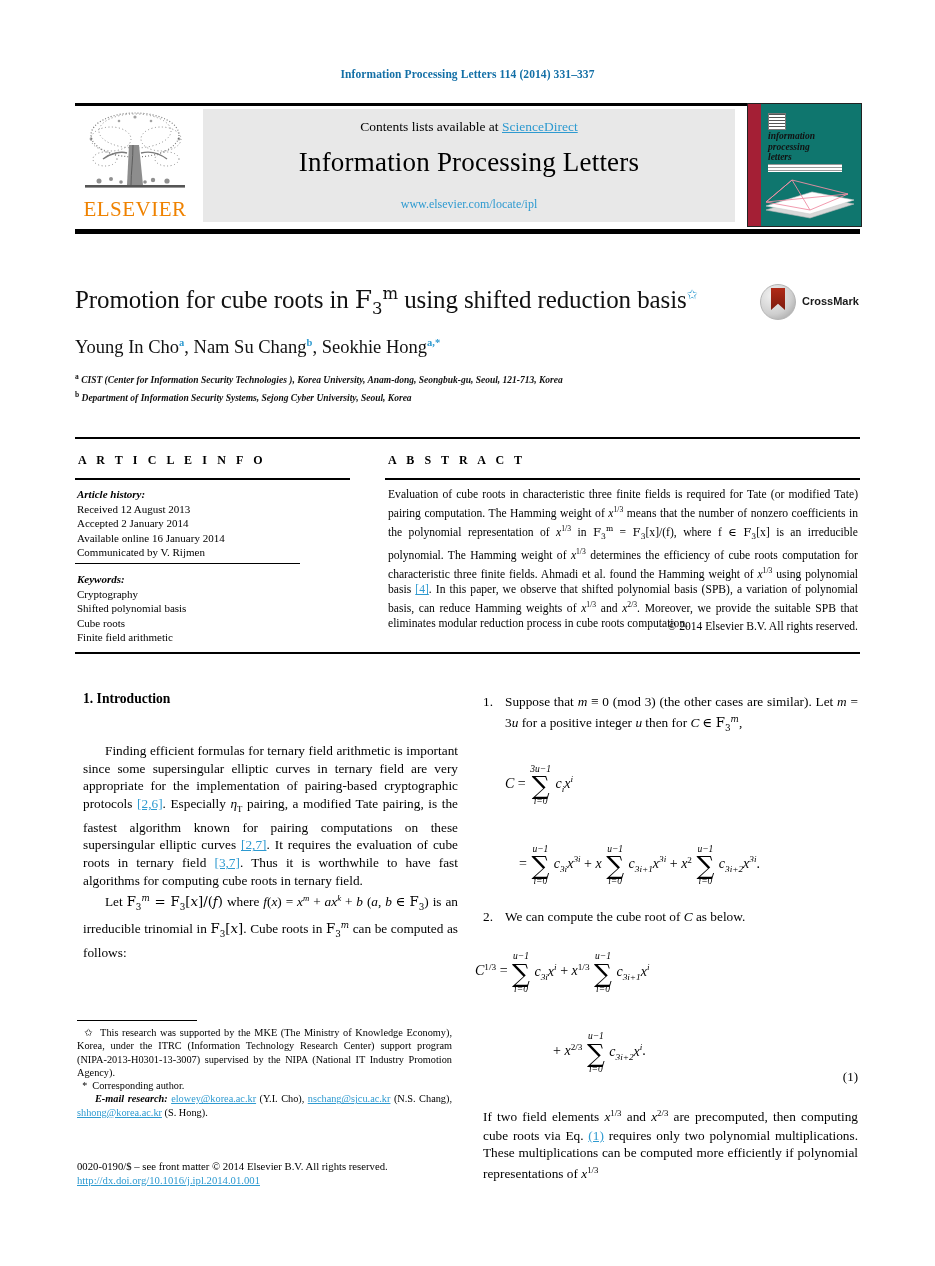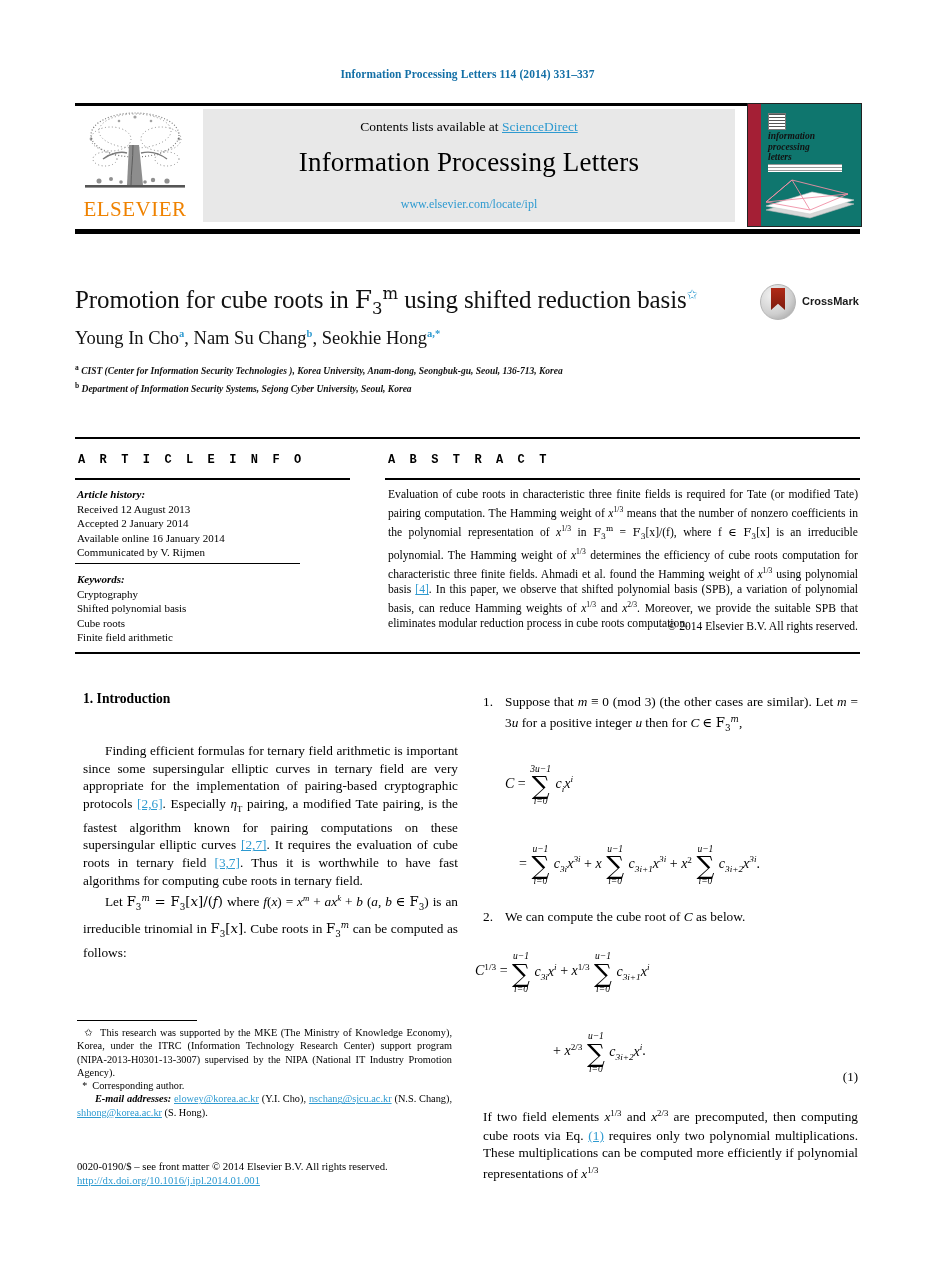--- a/index.html
+++ b/index.html
@@ -197,21 +197,21 @@
   .crossmark-label {
     position: absolute;
     left: 42px; top: 11px;
     font-family: "Liberation Sans", sans-serif;
     font-size: 11px;
     font-weight: bold;
     color: #1a1a1a;
   }
 
   .authors {
-    margin-top: 4px;
+    margin-top: 13px;
     font-size: 18.5px;
     color: #111;
   }
   .authors sup {
     font-size: 10.5px;
     color: #2e9ad0;
     font-weight: bold;
   }
   .affils {
     margin-top: 12px;
@@ -226,21 +226,21 @@
   
   .info-rule-top {
     position: absolute;
     left: 75px; top: 437px;
     width: 785px;
     height: 1.5px;
     background: #000;
   }
   .colhead {
     position: absolute;
-    font-family: Liberation Mono, monospace;
+    font-family: Liberation Serif, serif;
     font-size: 12px;
     font-weight: bold;
     letter-spacing: 3.6px;
   }
   .info-head  { left: 78px; top: 453px; }
   .abs-head   { left: 388px; top: 453px; }
 
   .info-rule-mid-left {
     position: absolute;
     left: 75px; top: 478px;
@@ -475,21 +475,21 @@
       <div class="crossmark-label">CrossMark</div>
     </div>
 
     <div class="authors">
       <span>Young In Cho</span><sup>a</sup>,
       <span>Nam Su Chang</span><sup>b</sup>,
       <span>Seokhie Hong</span><sup>a,*</sup>
     </div>
 
     <div class="affils">
-      <div><sup>a</sup> <span>CIST (Center for Information Security Technologies ), Korea University, Anam-dong, Seongbuk-gu, Seoul, 136-713, Korea</span></div>
+      <div><sup>a</sup> <span>CIST (Center for Information Security Technologies ), Korea University, Anam-dong, Seongbuk-gu, Seoul, 121-713, Korea</span></div>
       <div><sup>b</sup> <span>Department of Information Security Systems, Sejong Cyber University, Seoul, Korea</span></div>
     </div>
   </div>
 
   <div class="info-rule-top"></div>
   <div class="colhead info-head">A R T I C L E    I N F O</div>
   <div class="colhead abs-head">A B S T R A C T</div>
   <div class="info-rule-mid-left"></div>
   <div class="info-rule-mid-right"></div>
 
@@ -585,21 +585,21 @@
       <span class="eq-num">(1)</span>
     </div>
 
     <p class="para" style="margin-top:20px;text-indent:0"><span>If two field elements </span><span class="it">x</span><sup>1/3</sup><span> and </span><span class="it">x</span><sup>2/3</sup><span> are precomputed, then computing cube roots via Eq. </span><a class="ref" href="#">(1)</a><span> requires only two polynomial multiplications. These multiplications can be computed more efficiently if polynomial representations of </span><span class="it">x</span><sup>1/3</sup></p>
   </div>
 
   <div class="footnote-rule"></div>
   <div class="footnotes">
     <p class="fn">&nbsp;&nbsp;<span class="fn-mark">✩</span>&nbsp;&nbsp;<span>This research was supported by the MKE (The Ministry of Knowledge Economy), Korea, under the ITRC (Information Technology Research Center) support program (NIPA-2013-H0301-13-3007) supervised by the NIPA (National IT Industry Promotion Agency).</span></p>
     <p class="fn">&nbsp;&nbsp;<span class="fn-mark">*</span>&nbsp;&nbsp;<span>Corresponding author.</span></p>
-    <p class="fn" style="text-indent:18px"><span class="em">E-mail addresses:</span>
+    <p class="fn" style="text-indent:18px"><span class="em">E-mail research:</span>
       <a class="mail" href="#">elowey@korea.ac.kr</a> <span>(Y.I. Cho)</span>,
       <a class="mail" href="#">nschang@sjcu.ac.kr</a> <span>(N.S. Chang)</span>,
       <a class="mail" href="#">shhong@korea.ac.kr</a> <span>(S. Hong).</span>
     </p>
   </div>
 
   <div class="issn-block">
     <div>0020-0190/$ – see front matter © 2014 Elsevier B.V. All rights reserved.</div>
     <a class="doi" href="#">http://dx.doi.org/10.1016/j.ipl.2014.01.001</a>
   </div>

